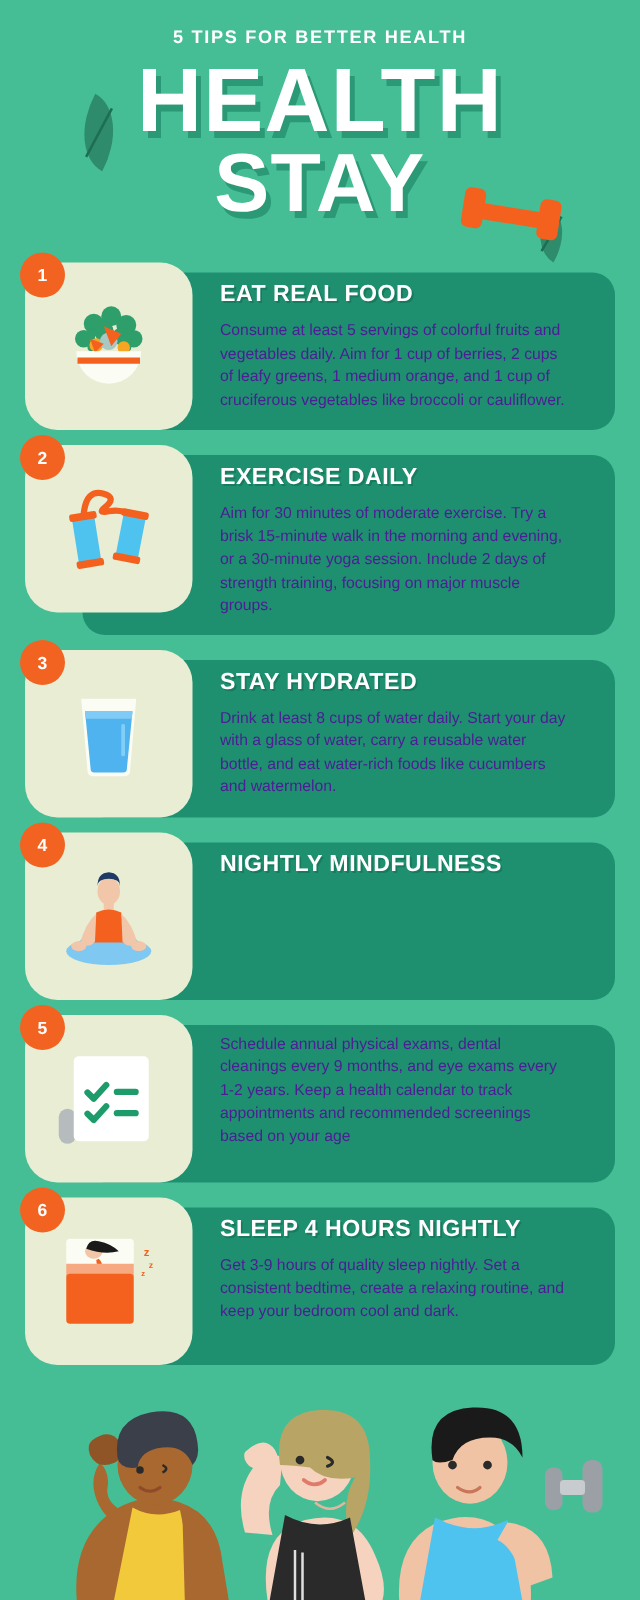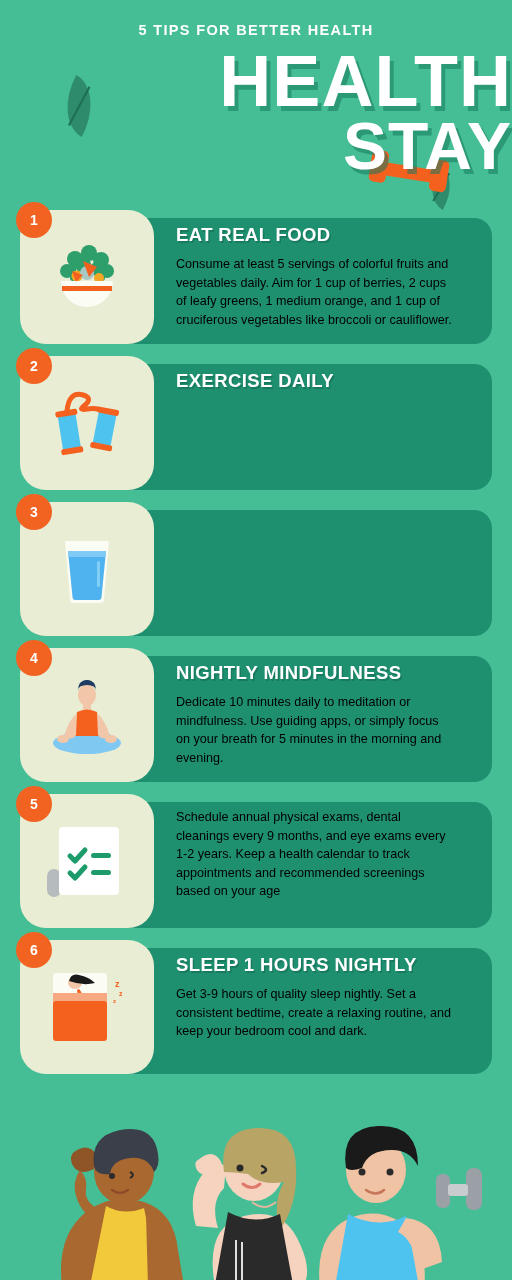--- a/index.html
+++ b/index.html
@@ -14,21 +14,21 @@
   
   .header { position:relative; height:210px; width:512px; }
   .eyebrow {
     text-align:center;
     color:#FFFFFF;
     font-size:14.5px;
     font-weight:bold;
     letter-spacing:1.35px;
     padding-top:22px;
   }
-  .title-wrap { text-align:right; position:relative; z-index:3; }
+  .title-wrap { text-align:center; position:relative; z-index:3; }
   .title-line {
     color:#FFFFFF;
     font-weight:bold;
     line-height:0.92;
     letter-spacing:1px;
     text-shadow:4px 5px 0 rgba(22,120,92,0.55);
   }
   .title-1 { font-size:72px; margin-top:10px; }
   .title-2 { font-size:66px; margin-top:2px; }
 
@@ -106,21 +106,21 @@
   }
   .card-title {
     color:#FFFFFF;
     font-size:18.5px;
     font-weight:bold;
     letter-spacing:0.4px;
     margin-bottom:9px;
     text-shadow:1.5px 1.5px 0 rgba(18,100,76,0.5);
   }
   .card-desc {
-    color:#000000;
+    color:#4c1d95;
     font-size:12.6px;
     line-height:1.47;
   }
 
   
   .icon-art { width:96px; height:96px; position:relative; }
 
   
   .people { position:absolute; left:0; bottom:0; width:512px; height:170px; }
 </style>
@@ -199,35 +199,40 @@
           <g transform="rotate(11 66 52)">
             <rect x="57" y="36" width="18" height="36" rx="2" fill="#4EC3F0"></rect>
             <rect x="55" y="33" width="22" height="6" rx="2" fill="#F4611F"></rect>
             <rect x="55" y="69" width="22" height="6" rx="2" fill="#F4611F"></rect>
           </g>
         </svg>
       </div>
     </div>
     <div class="card-body">
       <div class="card-title">EXERCISE DAILY</div>
+      <div class="card-desc">Aim for 30 minutes of moderate exercise. Try a brisk 15-minute walk in the morning and evening, or a 30-minute yoga session. Include 2 days of strength training, focusing on major muscle groups.</div>
     </div>
   </div>
 
   <div class="card">
     <div class="card-bg"></div>
     <div class="tile">
       <div class="badge">3</div>
       <div class="icon-art">
         <svg viewBox="0 0 96 96" width="96" height="96">
           <path d="M26 20 h44 l-5 58 a4 4 0 0 1 -4 4 h-26 a4 4 0 0 1 -4 -4 z" fill="#FBFCF4"></path>
           <path d="M29 30 h38 l-4.5 46 a3 3 0 0 1 -3 3 h-23 a3 3 0 0 1 -3 -3 z" fill="#4EB3EF"></path>
           <path d="M29 30 h38 l-0.6 6 h-36.8 z" fill="#7FCBF5"></path>
           <rect x="58" y="40" width="3" height="26" rx="1.5" fill="#8FD4F7" opacity="0.8"></rect>
         </svg>
       </div>
+    </div>
+    <div class="card-body">
+      <div class="card-title">STAY HYDRATED</div>
+      <div class="card-desc">Drink at least 8 cups of water daily. Start your day with a glass of water, carry a reusable water bottle, and eat water-rich foods like cucumbers and watermelon.</div>
     </div>
   </div>
 
   <div class="card">
     <div class="card-bg"></div>
     <div class="tile">
       <div class="badge">4</div>
       <div class="icon-art">
         <svg viewBox="0 0 96 96" width="96" height="96">
           <ellipse cx="48" cy="76" rx="34" ry="11" fill="#7FC8F2"></ellipse>
@@ -239,21 +244,20 @@
           <path d="M38 45 q10 -5 20 0 l3 24 h-26 z" fill="#F4611F"></path>
           <path d="M38 46 q-9 8 -13 24 q8 4 12 -2 z" fill="#F2C6A8"></path>
           <path d="M58 46 q9 8 13 24 q-8 4 -12 -2 z" fill="#F2C6A8"></path>
           <ellipse cx="24" cy="72" rx="6" ry="4" fill="#F2C6A8"></ellipse>
           <ellipse cx="72" cy="72" rx="6" ry="4" fill="#F2C6A8"></ellipse>
         </svg>
       </div>
     </div>
     <div class="card-body">
       <div class="card-title">NIGHTLY MINDFULNESS</div>
-      <div class="card-desc">Dedicate 10 minutes daily to meditation or mindfulness. Use guiding apps, or simply focus on your breath for 5 minutes in the morning and evening.</div>
     </div>
   </div>
 
   <div class="card">
     <div class="card-bg"></div>
     <div class="tile">
       <div class="badge">5</div>
       <div class="icon-art">
         <svg viewBox="0 0 96 96" width="96" height="96">
           <rect x="8" y="56" width="14" height="28" rx="7" fill="#B6BBBD"></rect>
@@ -282,21 +286,21 @@
           <path d="M40 30 q4 4 2 7 q-4 -1 -4 -6 z" fill="#F4611F"></path>
           <rect x="14" y="34" width="54" height="10" fill="#F7A982"></rect>
           <rect x="14" y="42" width="54" height="40" rx="3" fill="#F4611F"></rect>
           <text x="76" y="28" font-size="9" font-weight="bold" fill="#F4611F" font-family="'Liberation Sans',sans-serif">z</text>
           <text x="80" y="37" font-size="7" font-weight="bold" fill="#F4611F" font-family="'Liberation Sans',sans-serif">z</text>
           <text x="74" y="44" font-size="6" font-weight="bold" fill="#F4611F" font-family="'Liberation Sans',sans-serif">z</text>
         </svg>
       </div>
     </div>
     <div class="card-body">
-      <div class="card-title">SLEEP 1 HOURS NIGHTLY</div>
+      <div class="card-title">SLEEP 4 HOURS NIGHTLY</div>
       <div class="card-desc">Get 3-9 hours of quality sleep nightly. Set a consistent bedtime, create a relaxing routine, and keep your bedroom cool and dark.</div>
     </div>
   </div>
 
 </div>
 
 <div class="people">
   <svg viewBox="0 0 512 170" width="512" height="170">
 
     <g>

